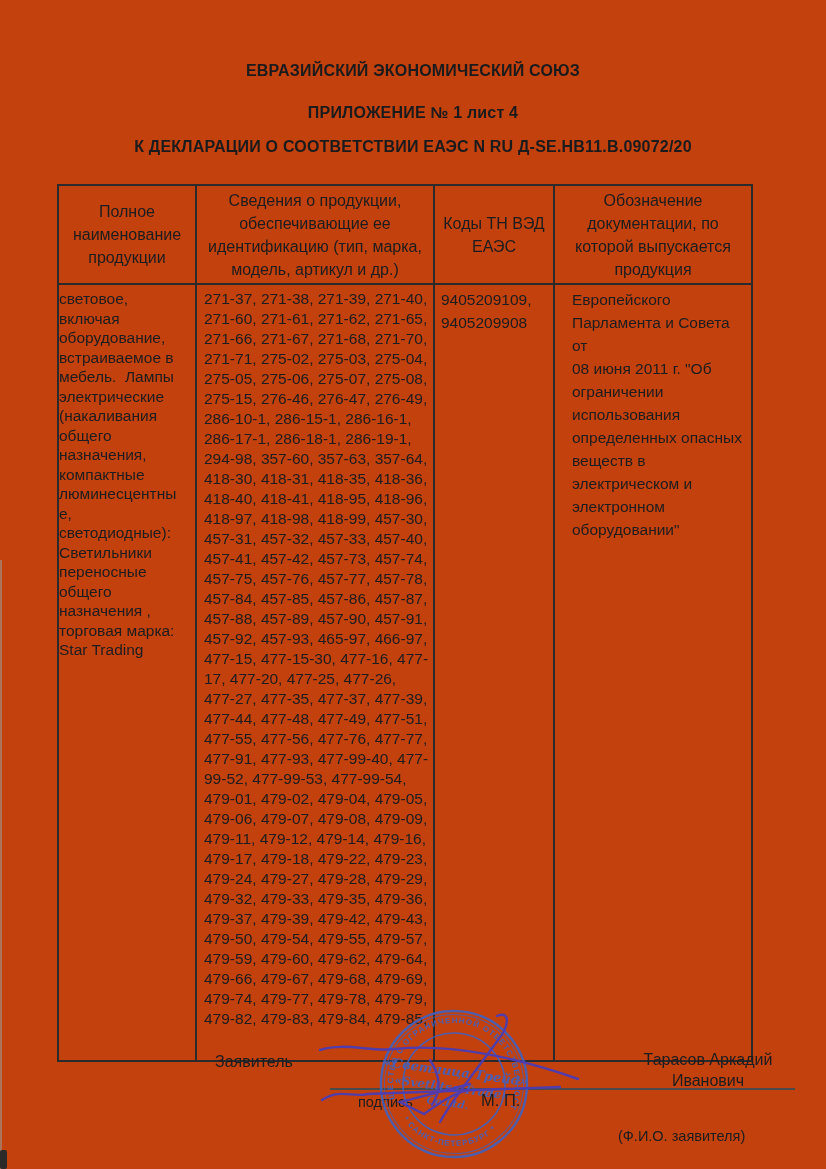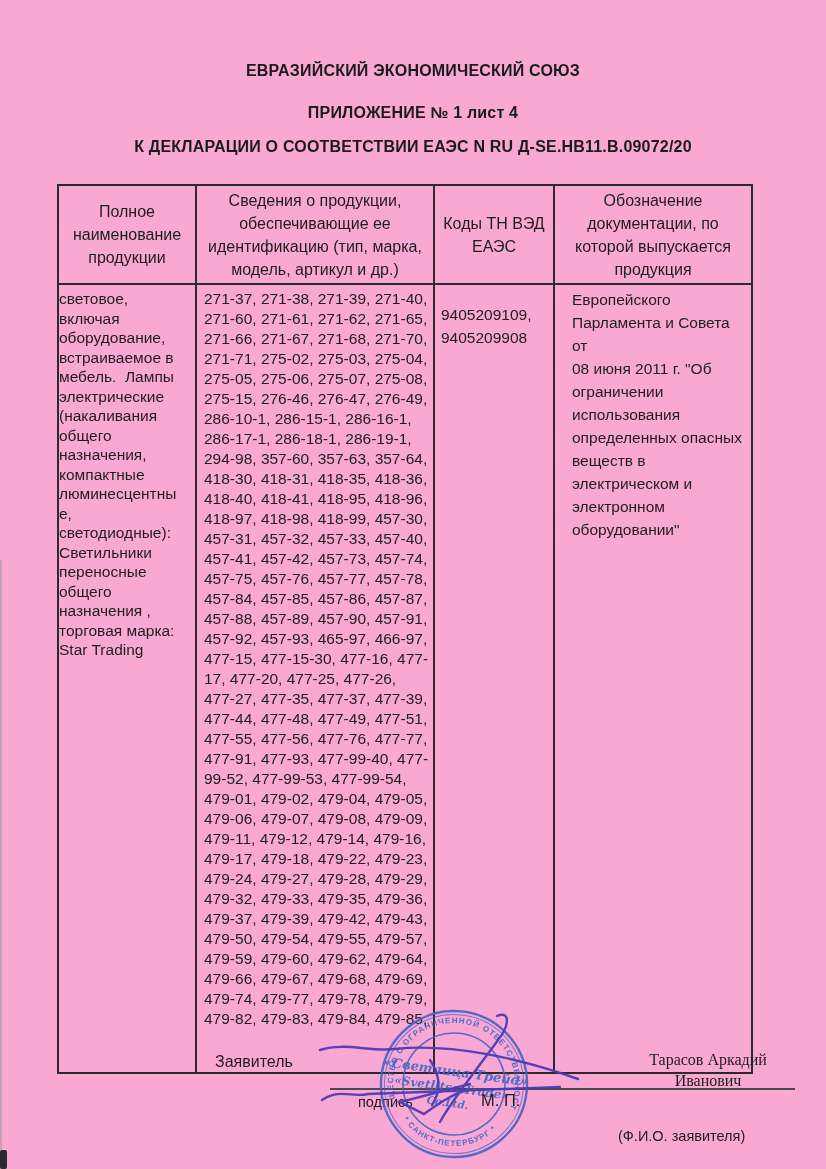--- a/index.html
+++ b/index.html
@@ -1,19 +1,19 @@
 <!DOCTYPE html>
 <html><head>
 <meta charset="utf-8">
 <style>
   html,body{margin:0;padding:0;}
   .page{
     position:relative;
     width:826px;height:1169px;
-    background:#f9a8d4;
+    background:#c2410c;
     font-family:"Liberation Sans","DejaVu Sans",sans-serif;
     color:#1d1d1f;
     overflow:hidden;
   }
   .title{
     position:absolute;left:0;width:826px;
     text-align:center;font-weight:bold;font-size:16px;
     letter-spacing:.2px;color:#1b1b1d;
   }
   .title-1{top:62px;}
@@ -38,30 +38,30 @@
   table.decl td{
     vertical-align:top;font-size:15.5px;
     height:751px;
   }
   .col-name{width:138px;}
   .col-ident{width:238px;}
   .col-tnved{width:120px;}
   .col-doc{width:198px;}
   td.cell-name{line-height:19.5px;padding:4px 0;}
   td.cell-ident{line-height:20px;padding:4px 3px 20px 7px;}
-  td.cell-tnved{line-height:23px;padding:18px 6px;}
+  td.cell-tnved{line-height:23px;padding:3px 6px;}
   td.cell-doc{line-height:23px;padding:3px 5px 3px 17px;}
 
   .applicant-label{position:absolute;left:215px;top:1053px;font-size:16px;}
   .sign-line{position:absolute;left:330px;top:1088px;width:465px;height:2px;background:#4a4a4c;}
   .sign-caption{position:absolute;left:358px;top:1094px;font-size:14.5px;}
   .mp-caption{position:absolute;left:481px;top:1091px;font-size:16.5px;z-index:5;}
   .applicant-name{
     position:absolute;left:618px;top:1049px;width:180px;
-    text-align:center;font-size:16px;line-height:21px;white-space:pre-wrap;font-family:Liberation Serif, serif;
+    text-align:center;font-size:16px;line-height:21px;white-space:pre-wrap;
   }
   .name-caption{position:absolute;left:618px;top:1088px;width:180px;text-align:left;font-size:14.5px;margin-top:40px;}
 
   .stamp-box{
     position:absolute;left:376px;top:1006px;width:156px;height:156px;
     transform:rotate(6deg);opacity:.88;z-index:3;
   }
   .signature-box{position:absolute;left:300px;top:1000px;width:300px;height:140px;z-index:4;}
 
   .scan-edge-line{position:absolute;left:0;top:560px;width:2px;height:609px;background:#9a9a9a;opacity:.55;}

